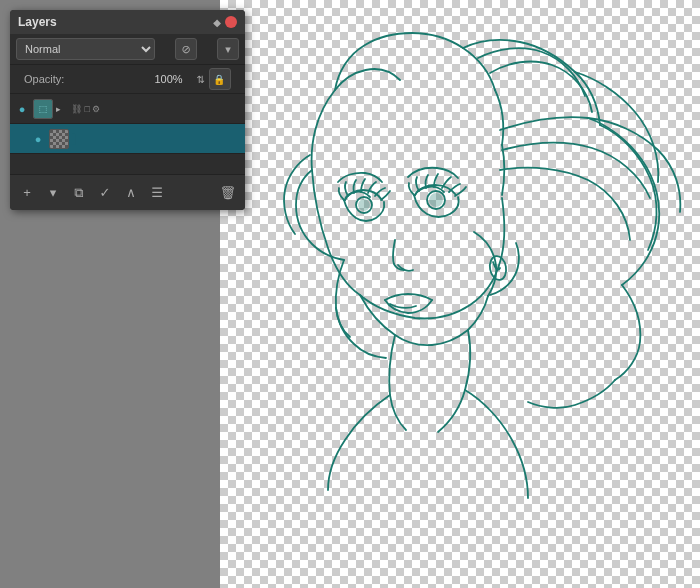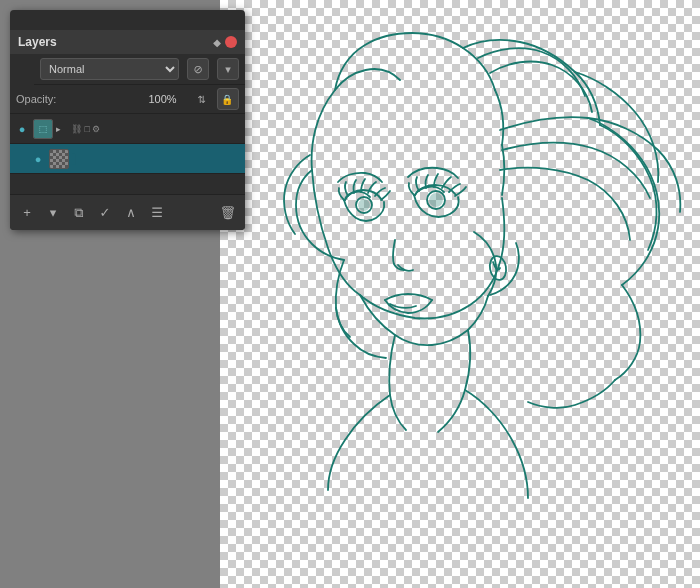--- a/index.html
+++ b/index.html
@@ -59,21 +59,20 @@
       overflow: hidden;
     }
 
     .panel-header {
       display: flex;
       align-items: center;
       justify-content: space-between;
       background: #3a3a3a;
       padding: 4px 8px;
       height: 24px;
-      margin-top: 20px;
     }
 
     .panel-title {
       color: #ddd;
       font-size: 12px;
       font-weight: bold;
     }
 
     .panel-header-icons {
       display: flex;
@@ -94,24 +93,23 @@
       height: 12px;
       display: inline-block;
       cursor: pointer;
     }
 
     
     .blend-mode-row {
       display: flex;
       align-items: center;
       padding: 4px 6px;
-      gap: 8px;
+      gap: 20px;
       background: #2d2d2d;
       border-bottom: 1px solid #222;
-      margin-left: 24px;
     }
 
     .blend-select {
       background: #404040;
       border: 1px solid #555;
       color: #ccc;
       font-size: 11px;
       padding: 2px 4px;
       border-radius: 3px;
       flex: 1;
@@ -130,22 +128,22 @@
       align-items: center;
       justify-content: center;
       cursor: pointer;
       font-size: 11px;
     }
 
     
     .opacity-row {
       display: flex;
       align-items: center;
-      padding: 3px 6px;
-      gap: 11px;
+      padding: 3px 14px;
+      gap: 4px;
       background: #2d2d2d;
       border-bottom: 1px solid #222;
     }
 
     .opacity-label {
       color: #aaa;
       font-size: 11px;
       flex: 1;
     }
 

